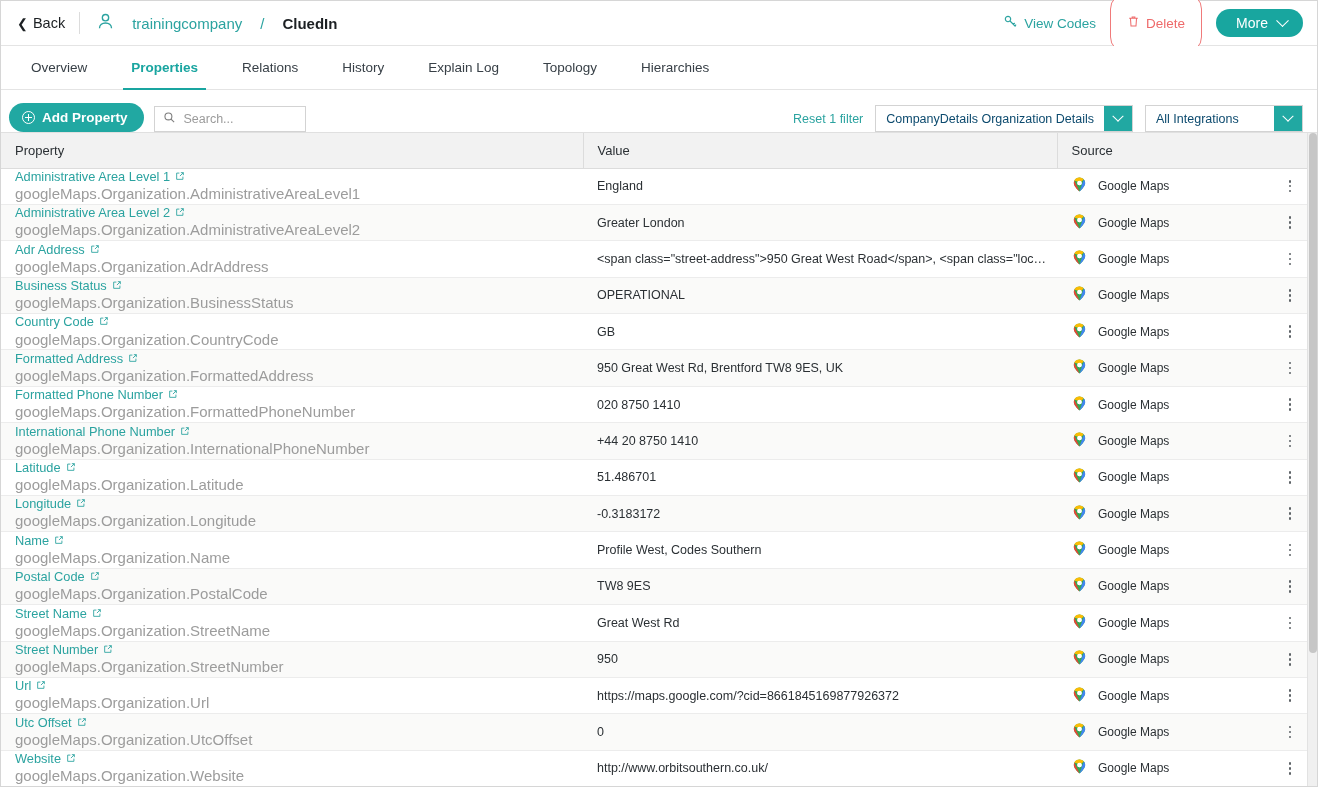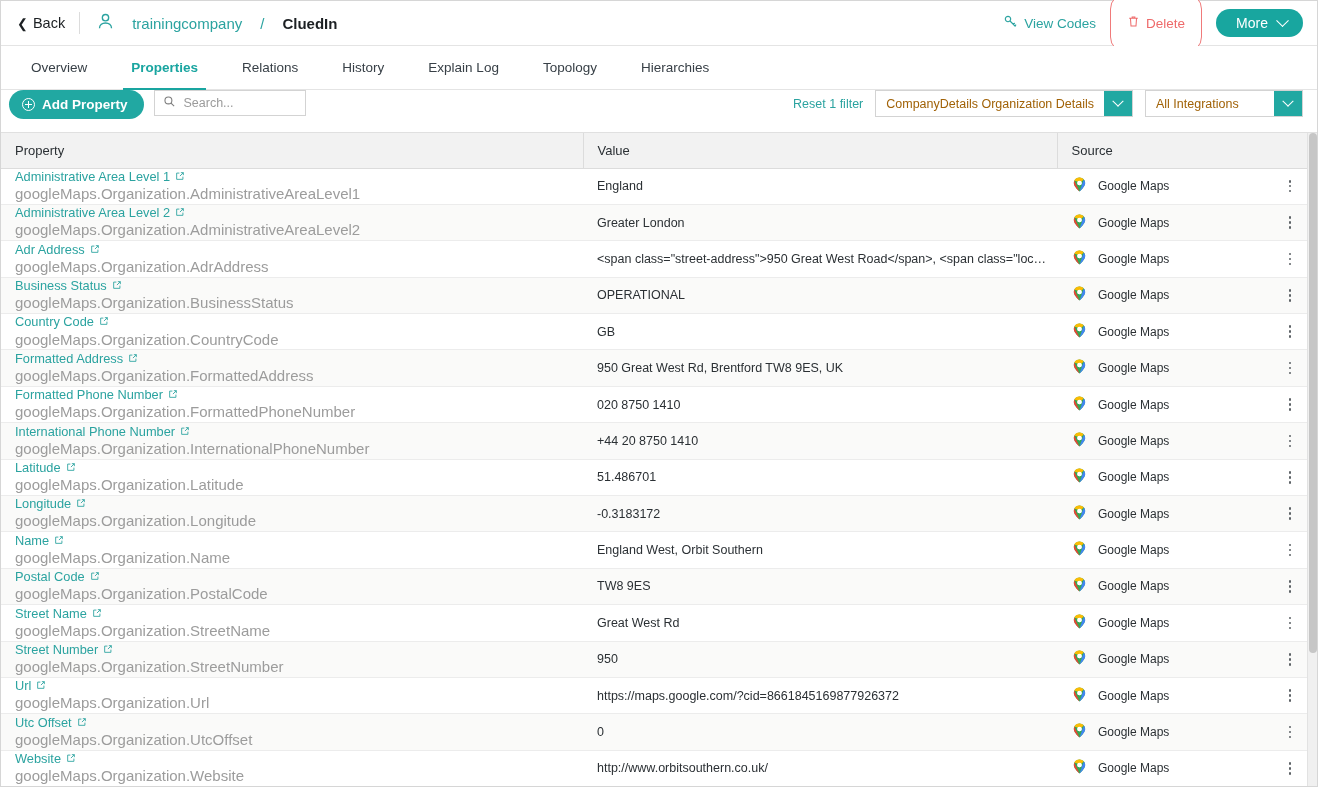--- a/index.html
+++ b/index.html
@@ -85,21 +85,21 @@
   }
   .tab.active { color: #19a5a0; font-weight: bold; }
   .tab.active::after {
     content: ""; position: absolute; left: 14px; right: 14px; bottom: -1px;
     height: 2px; background: #19a5a0;
   }
 
   
   .toolbar {
     height: 42px; flex: 0 0 42px;
-    display: flex; align-items: flex-start;
+    display: flex; align-items: flex-end;
     padding: 0 14px 0 8px;
     background: #fff;
   }
   .btn-add {
     display: flex; align-items: center; gap: 7px;
     background: #21a8a2; border: none; border-radius: 15px;
     color: #fff; font-size: 13.5px; font-weight: bold;
     padding: 7px 16px 7px 13px; cursor: pointer;
   }
   .plus-circle {
@@ -123,21 +123,21 @@
   }
   .search-box input::placeholder { color: #9b9b9b; }
   .toolbar-right { margin-left: auto; display: flex; align-items: center; gap: 12px; }
   .reset-filter { color: #2ba3a0; font-size: 12.5px; cursor: pointer; }
   .select {
     height: 27px; border: 1px solid #d3d3d3; background: #fff;
     display: flex; align-items: stretch; cursor: pointer;
   }
   .select .lbl {
     display: flex; align-items: center; padding: 0 10px;
-    font-size: 12.5px; color: #a16207; white-space: nowrap;
+    font-size: 12.5px; color: #0c4a6e; white-space: nowrap;
   }
   .select .caret {
     width: 28px; background: #21a8a2;
     display: flex; align-items: center; justify-content: center;
   }
   .caret-ico {
     width: 8px; height: 8px;
     border-right: 1.6px solid #fff; border-bottom: 1.6px solid #fff;
     transform: rotate(45deg) translate(-2px,-2px);
   }
@@ -628,21 +628,21 @@
           </tr>
           <tr>
             <td><span class="prop-title">
                 <span>Name</span>
                 <span class="ext-ico"><svg width="10" height="10" viewBox="0 0 24 24" fill="none" stroke="#2ba3a0" stroke-width="2.1">
                     <path d="M19 13.5V20H4V5h6.5"></path>
                     <path d="M14 4h6v6"></path>
                     <path d="M20 4l-8.2 8.2"></path>
                   </svg></span>
               </span><div class="prop-key">googleMaps.Organization.Name</div></td>
-            <td class="val-cell">England West, Orbit Southern</td>
+            <td class="val-cell">Profile West, Codes Southern</td>
             <td class="src-cell">
               <div class="src-inner">
                 <span><svg width="17" height="17" viewBox="0 0 24 24">
                     <path d="M12 2a8 8 0 0 0-8 8c0 5.4 8 12 8 12s8-6.6 8-12a8 8 0 0 0-8-8z" fill="#34a853"></path>
                     <path d="M4.6 6.3A8 8 0 0 1 12 2a8 8 0 0 1 6.1 2.8l-5 4.3z" fill="#fbbc04"></path>
                     <path d="M4.6 6.3 12 22S4 15.4 4 10c0-1.4.2-2.6.6-3.7z" fill="#ea4335"></path>
                     <circle cx="12" cy="10" r="3.2" fill="#ffffff"></circle>
                     <path d="M12 6.8a3.2 3.2 0 0 1 3.2 3.2 3.2 3.2 0 0 1-3.2 3.2z" fill="#4285f4" opacity="0"></path>
                     <path d="M18.1 4.8A8 8 0 0 1 20 10c0 5.4-8 12-8 12l6.1-17.2z" fill="#4285f4"></path>
                     <circle cx="12" cy="10" r="3.1" fill="#ffffff"></circle>

